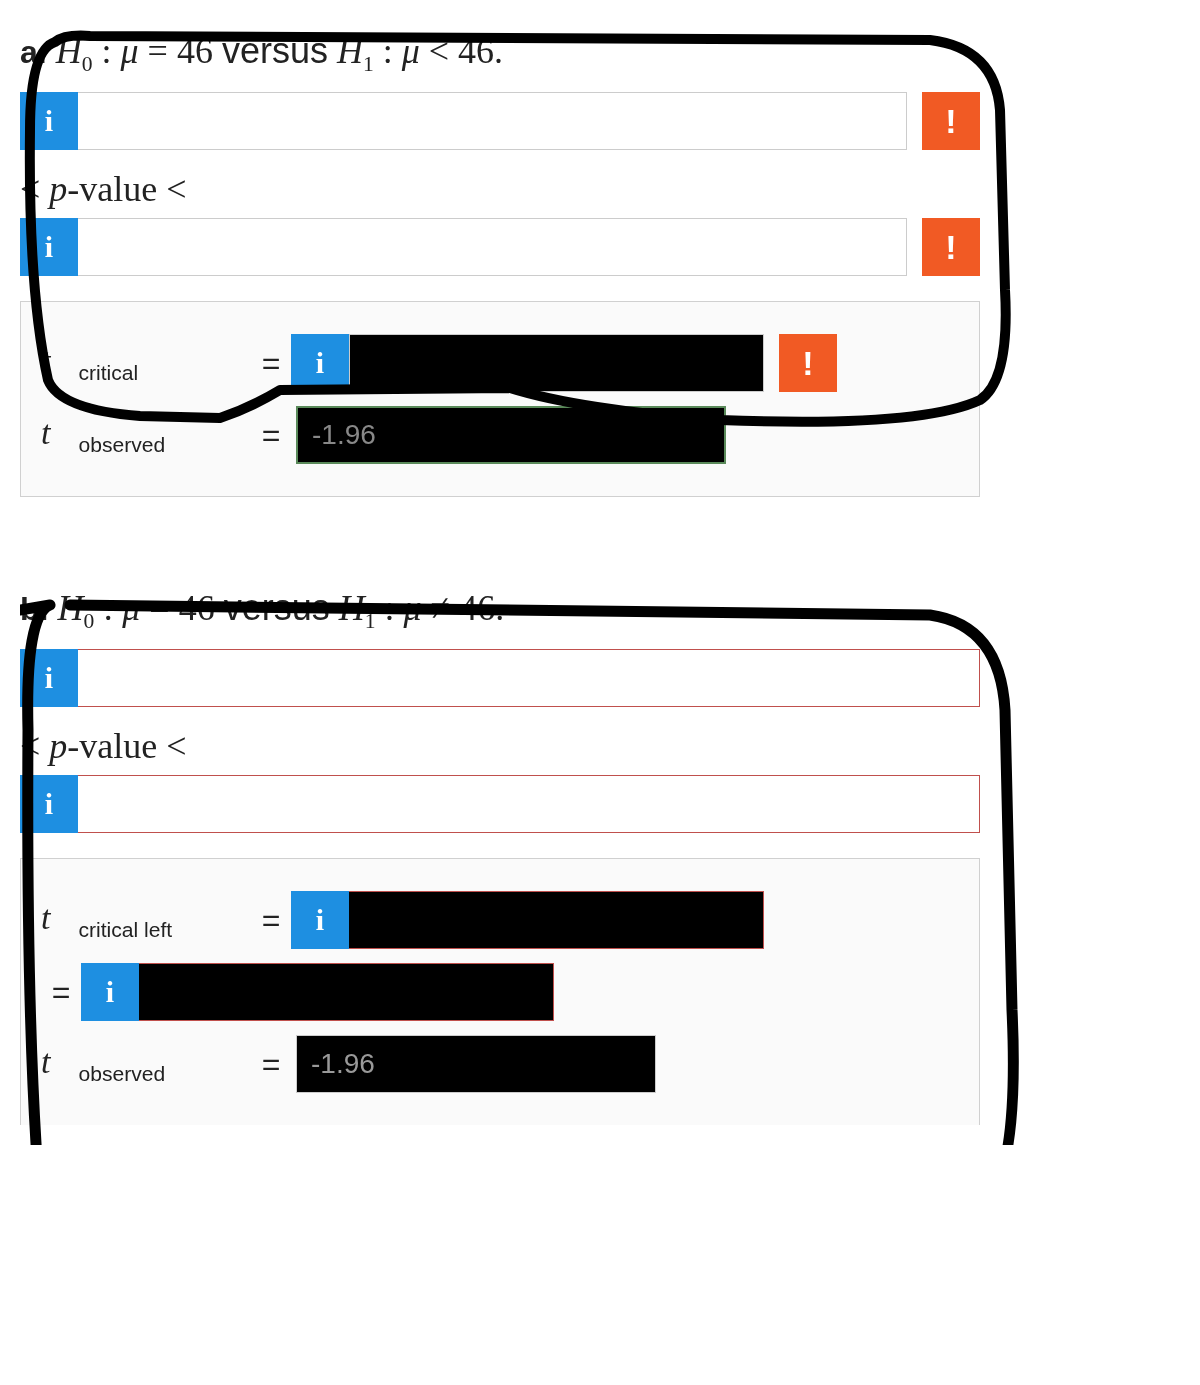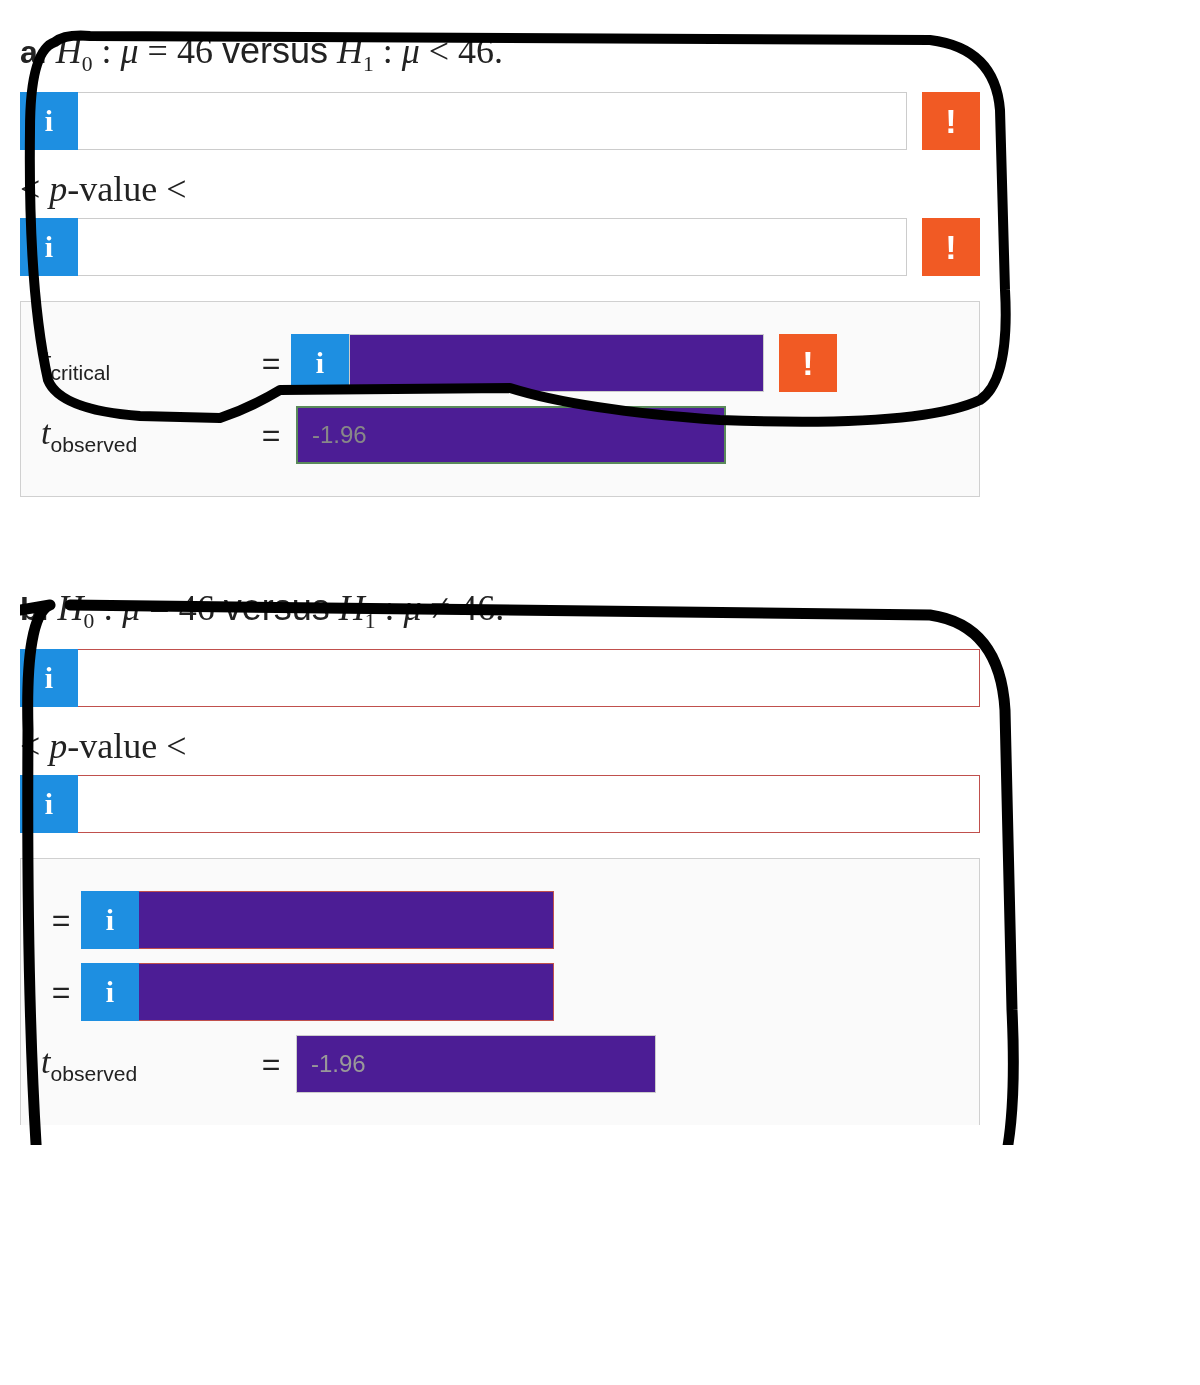--- a/index.html
+++ b/index.html
@@ -73,30 +73,30 @@
     margin-top: 25px;
   }
   .eq-row { display: flex; align-items: center; margin: 14px 0; }
   .eq-label {
     font-family: "Times New Roman", serif;
     font-style: italic;
     font-size: 34px;
     width: 210px;
     color:#222;
   }
-  .eq-label sub { font-size: 0.62em; font-style: normal; font-family: "Segoe UI", Arial, sans-serif;}
+  .eq-label sub { font-size: 0.62em; font-style: normal; font-family: "Segoe UI", Arial, sans-serif; margin-left: 28px;}
   .eq-eq { font-size: 32px; width: 40px; text-align: center; color:#222;}
   .eq-input-wrap { display: flex; align-items: stretch; height: 58px;}
   .eq-input {
     width: 415px; height: 58px;
     border: 1px solid #ccc;
-    font-size: 24px;
+    font-size: 28px;
     padding: 0 14px;
     color:#888;
-    background:#4c1d95;
+    background:#000000;
   }
   .eq-input.err { border: 1px solid #c0504d; border-left:none;}
   .eq-input.correct { border: 2px solid #5a8a5a; color:#888; }
 
   .section-b { margin-top: 90px; }
 
   
   svg.anno {
     position: absolute;
     top: 0; left: 0;
@@ -186,20 +186,23 @@
       <i>p</i><span>-value &lt;</span>
     </div>
 
     <div class="row">
       <button class="info-btn">i</button>
       <input class="input-long err" style="">
     </div>
 
     <div class="inner-box" style="border-bottom:none;">
       <div class="eq-row">
+        <div class="eq-label">
+          <span>t</span><sub>critical left</sub>
+        </div>
         <div class="eq-eq">=</div>
         <div class="eq-input-wrap">
           <button class="info-btn">i</button>
           <input class="eq-input err" style="">
         </div>
       </div>
       <div class="eq-row">
         <div class="eq-eq">=</div>
         <div class="eq-input-wrap">
           <button class="info-btn">i</button>

